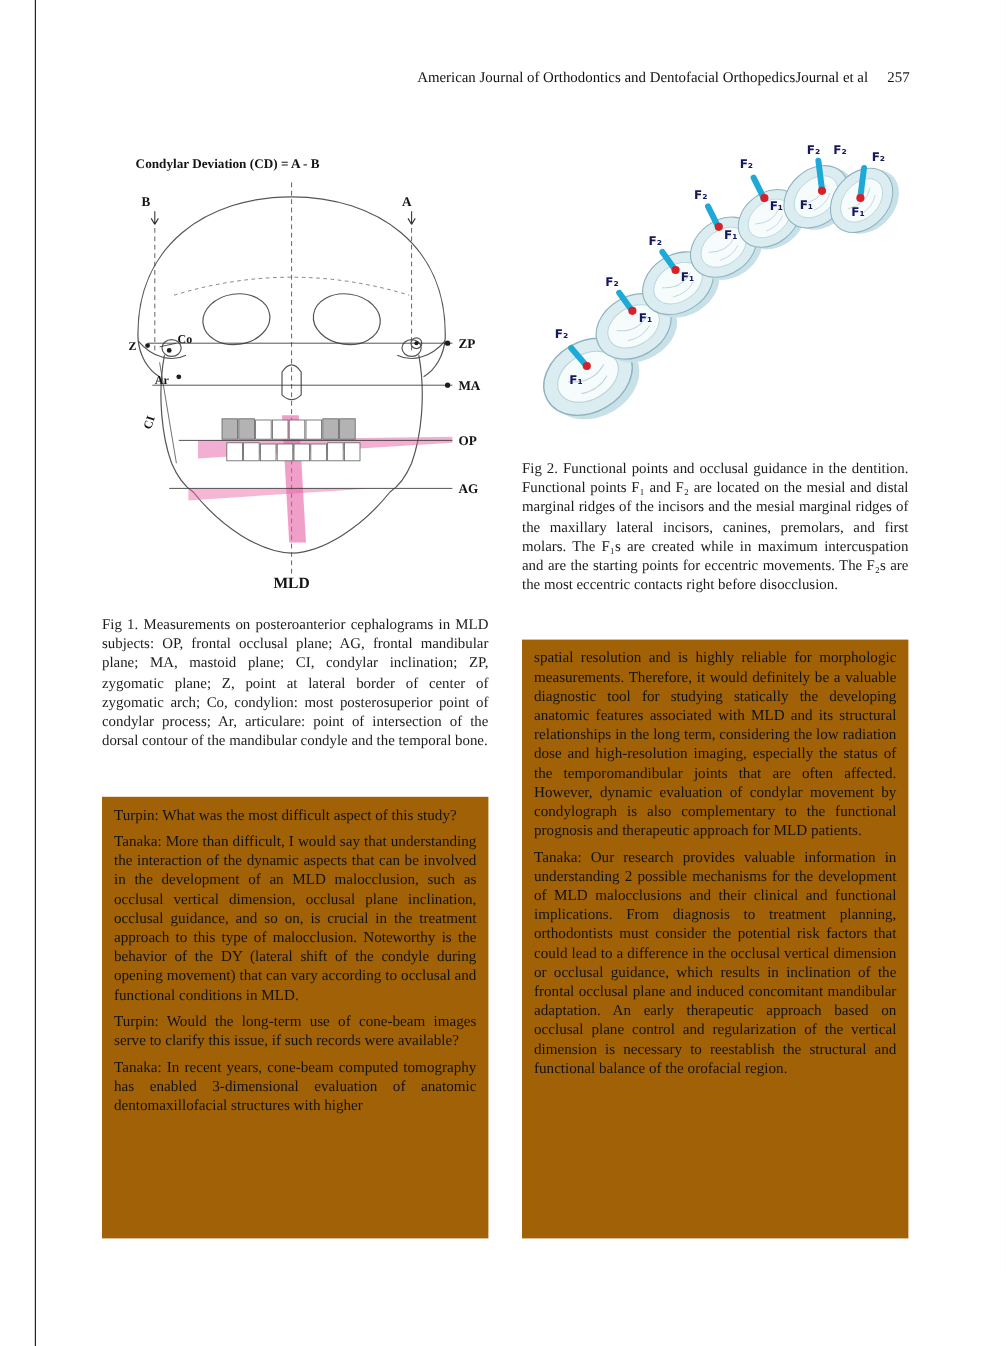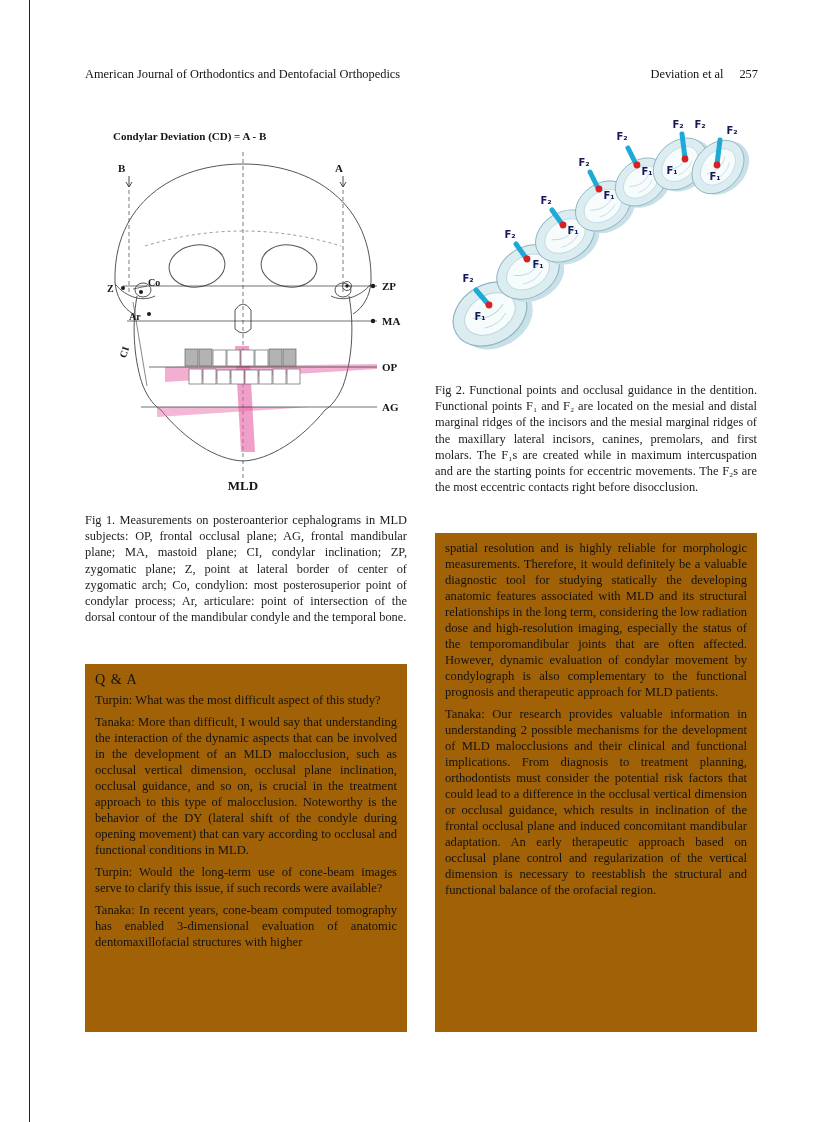--- a/index.html
+++ b/index.html
@@ -2,21 +2,21 @@
 <html><head>
 <meta charset="utf-8">
 <style>
   * { margin:0; padding:0; box-sizing:border-box; }
   html,body { width:838px; height:1122px; }
   body { background:#f6f6f4; font-family:"Liberation Serif", serif; color:#121212; }
   .page { position:relative; width:838px; height:1122px; background:#ffffff; overflow:hidden; }
 
   .edge-line { position:absolute; left:29px; top:0; width:1px; height:1122px; background:#232323; }
 
-  .header { position:absolute; left:85px; top:67px; width:673px; display:flex; justify-content:space-between; font-size:12.4px; line-height:15.6px; }
+  .header { position:absolute; left:85px; top:57px; width:673px; display:flex; justify-content:flex-end; font-size:12.4px; line-height:15.6px; }
   .header .left-block { max-width:420px; }
   .header .right-block { white-space:nowrap; }
   .header .pageno { margin-left:16px; }
 
   .figure1 { position:absolute; left:85px; top:124px; width:322px; height:382px; }
   .figure2 { position:absolute; left:432px; top:114px; width:326px; height:262px; }
 
   .caption { font-family:Liberation Serif, serif; font-size:12.4px; line-height:16.2px; text-align:justify; color:#1c1c1c; }
   .cap1 { position:absolute; left:85px; top:512px; width:322px; }
   .cap2 { position:absolute; left:435px; top:382px; width:322px; }
@@ -42,21 +42,21 @@
 <body>
 
 <div class="page">
   <div class="edge-line"></div>
 
   <div class="header">
     <div class="left-block">
       <div>American Journal of Orthodontics and Dentofacial Orthopedics</div>
     </div>
     <div class="right-block">
-      <span>Deviation et al</span><span class="pageno">257</span>
+      <span>Journal et al</span><span class="pageno">257</span>
     </div>
   </div>
 
   <div class="figure1">
     <svg viewBox="0 0 322 382" width="322" height="382">
       <text class="f1-eq" x="28" y="16">Condylar Deviation (CD) = A - B</text>
 
       <text class="pt-label" x="33" y="48">B</text>
       <text class="pt-label" x="250" y="48">A</text>
       <g stroke="#333" stroke-width="0.9" fill="none">
@@ -213,21 +213,20 @@
         <text class="fl-label" x="215" y="61">F₁</text>
         <text class="fl-label" x="240" y="60">F₁</text>
         <text class="fl-label" x="283" y="66">F₁</text>
       </g>
     </svg>
   </div>
 
   <div class="caption cap2">Fig 2. Functional points and occlusal guidance in the dentition. Functional points F₁ and F₂ are located on the mesial and distal marginal ridges of the incisors and the mesial marginal ridges of the maxillary lateral incisors, canines, premolars, and first molars. The F₁s are created while in maximum intercuspation and are the starting points for eccentric movements. The F₂s are the most eccentric contacts right before disocclusion.</div>
 
   <div class="qa-box qa-left">
-    <div class="qa-heading">Q &amp; A</div>
     <p>Turpin: What was the most difficult aspect of this study?</p>
     <p>Tanaka: More than difficult, I would say that understanding the interaction of the dynamic aspects that can be involved in the development of an MLD malocclusion, such as occlusal vertical dimension, occlusal plane inclination, occlusal guidance, and so on, is crucial in the treatment approach to this type of malocclusion. Noteworthy is the behavior of the DY (lateral shift of the condyle during opening movement) that can vary according to occlusal and functional conditions in MLD.</p>
     <p>Turpin: Would the long-term use of cone-beam images serve to clarify this issue, if such records were available?</p>
     <p>Tanaka: In recent years, cone-beam computed tomography has enabled 3-dimensional evaluation of anatomic dentomaxillofacial structures with higher</p>
   </div>
 
   <div class="qa-box qa-right">
     <p>spatial resolution and is highly reliable for morphologic measurements. Therefore, it would definitely be a valuable diagnostic tool for studying statically the developing anatomic features associated with MLD and its structural relationships in the long term, considering the low radiation dose and high-resolution imaging, especially the status of the temporomandibular joints that are often affected. However, dynamic evaluation of condylar movement by condylograph is also complementary to the functional prognosis and therapeutic approach for MLD patients.</p>
     <p>Tanaka: Our research provides valuable information in understanding 2 possible mechanisms for the development of MLD malocclusions and their clinical and functional implications. From diagnosis to treatment planning, orthodontists must consider the potential risk factors that could lead to a difference in the occlusal vertical dimension or occlusal guidance, which results in inclination of the frontal occlusal plane and induced concomitant mandibular adaptation. An early therapeutic approach based on occlusal plane control and regularization of the vertical dimension is necessary to reestablish the structural and functional balance of the orofacial region.</p>
   </div>

